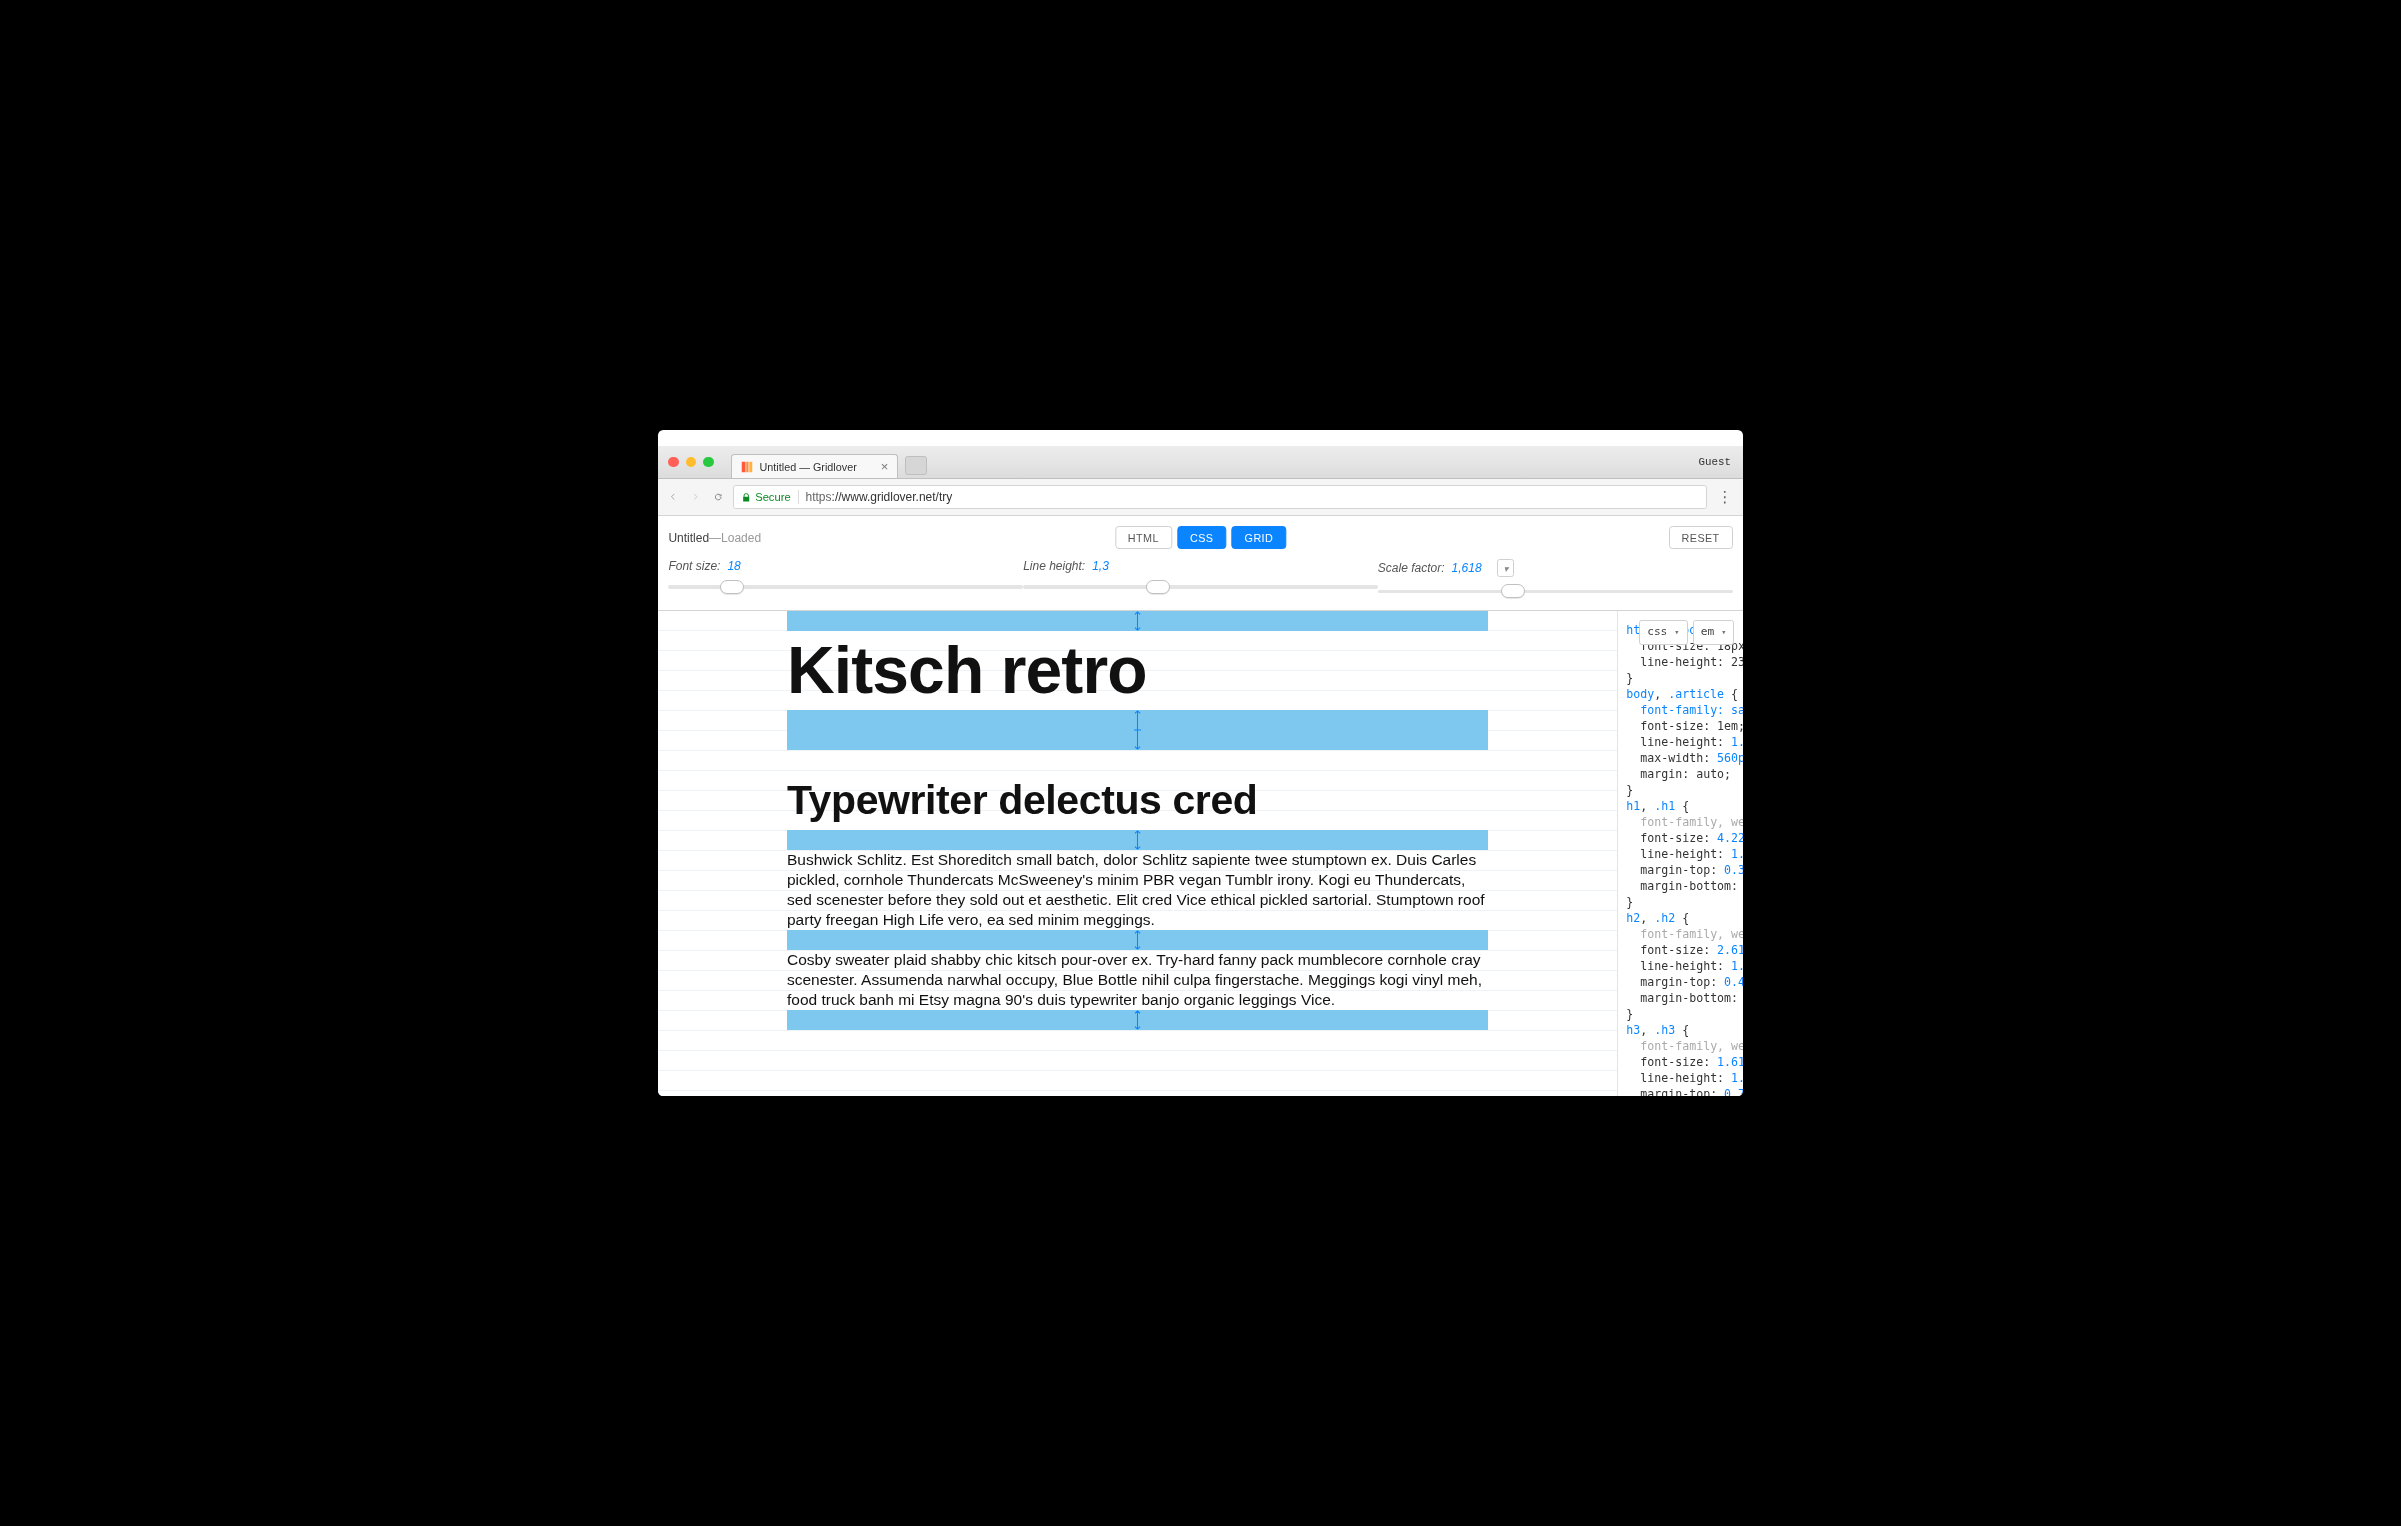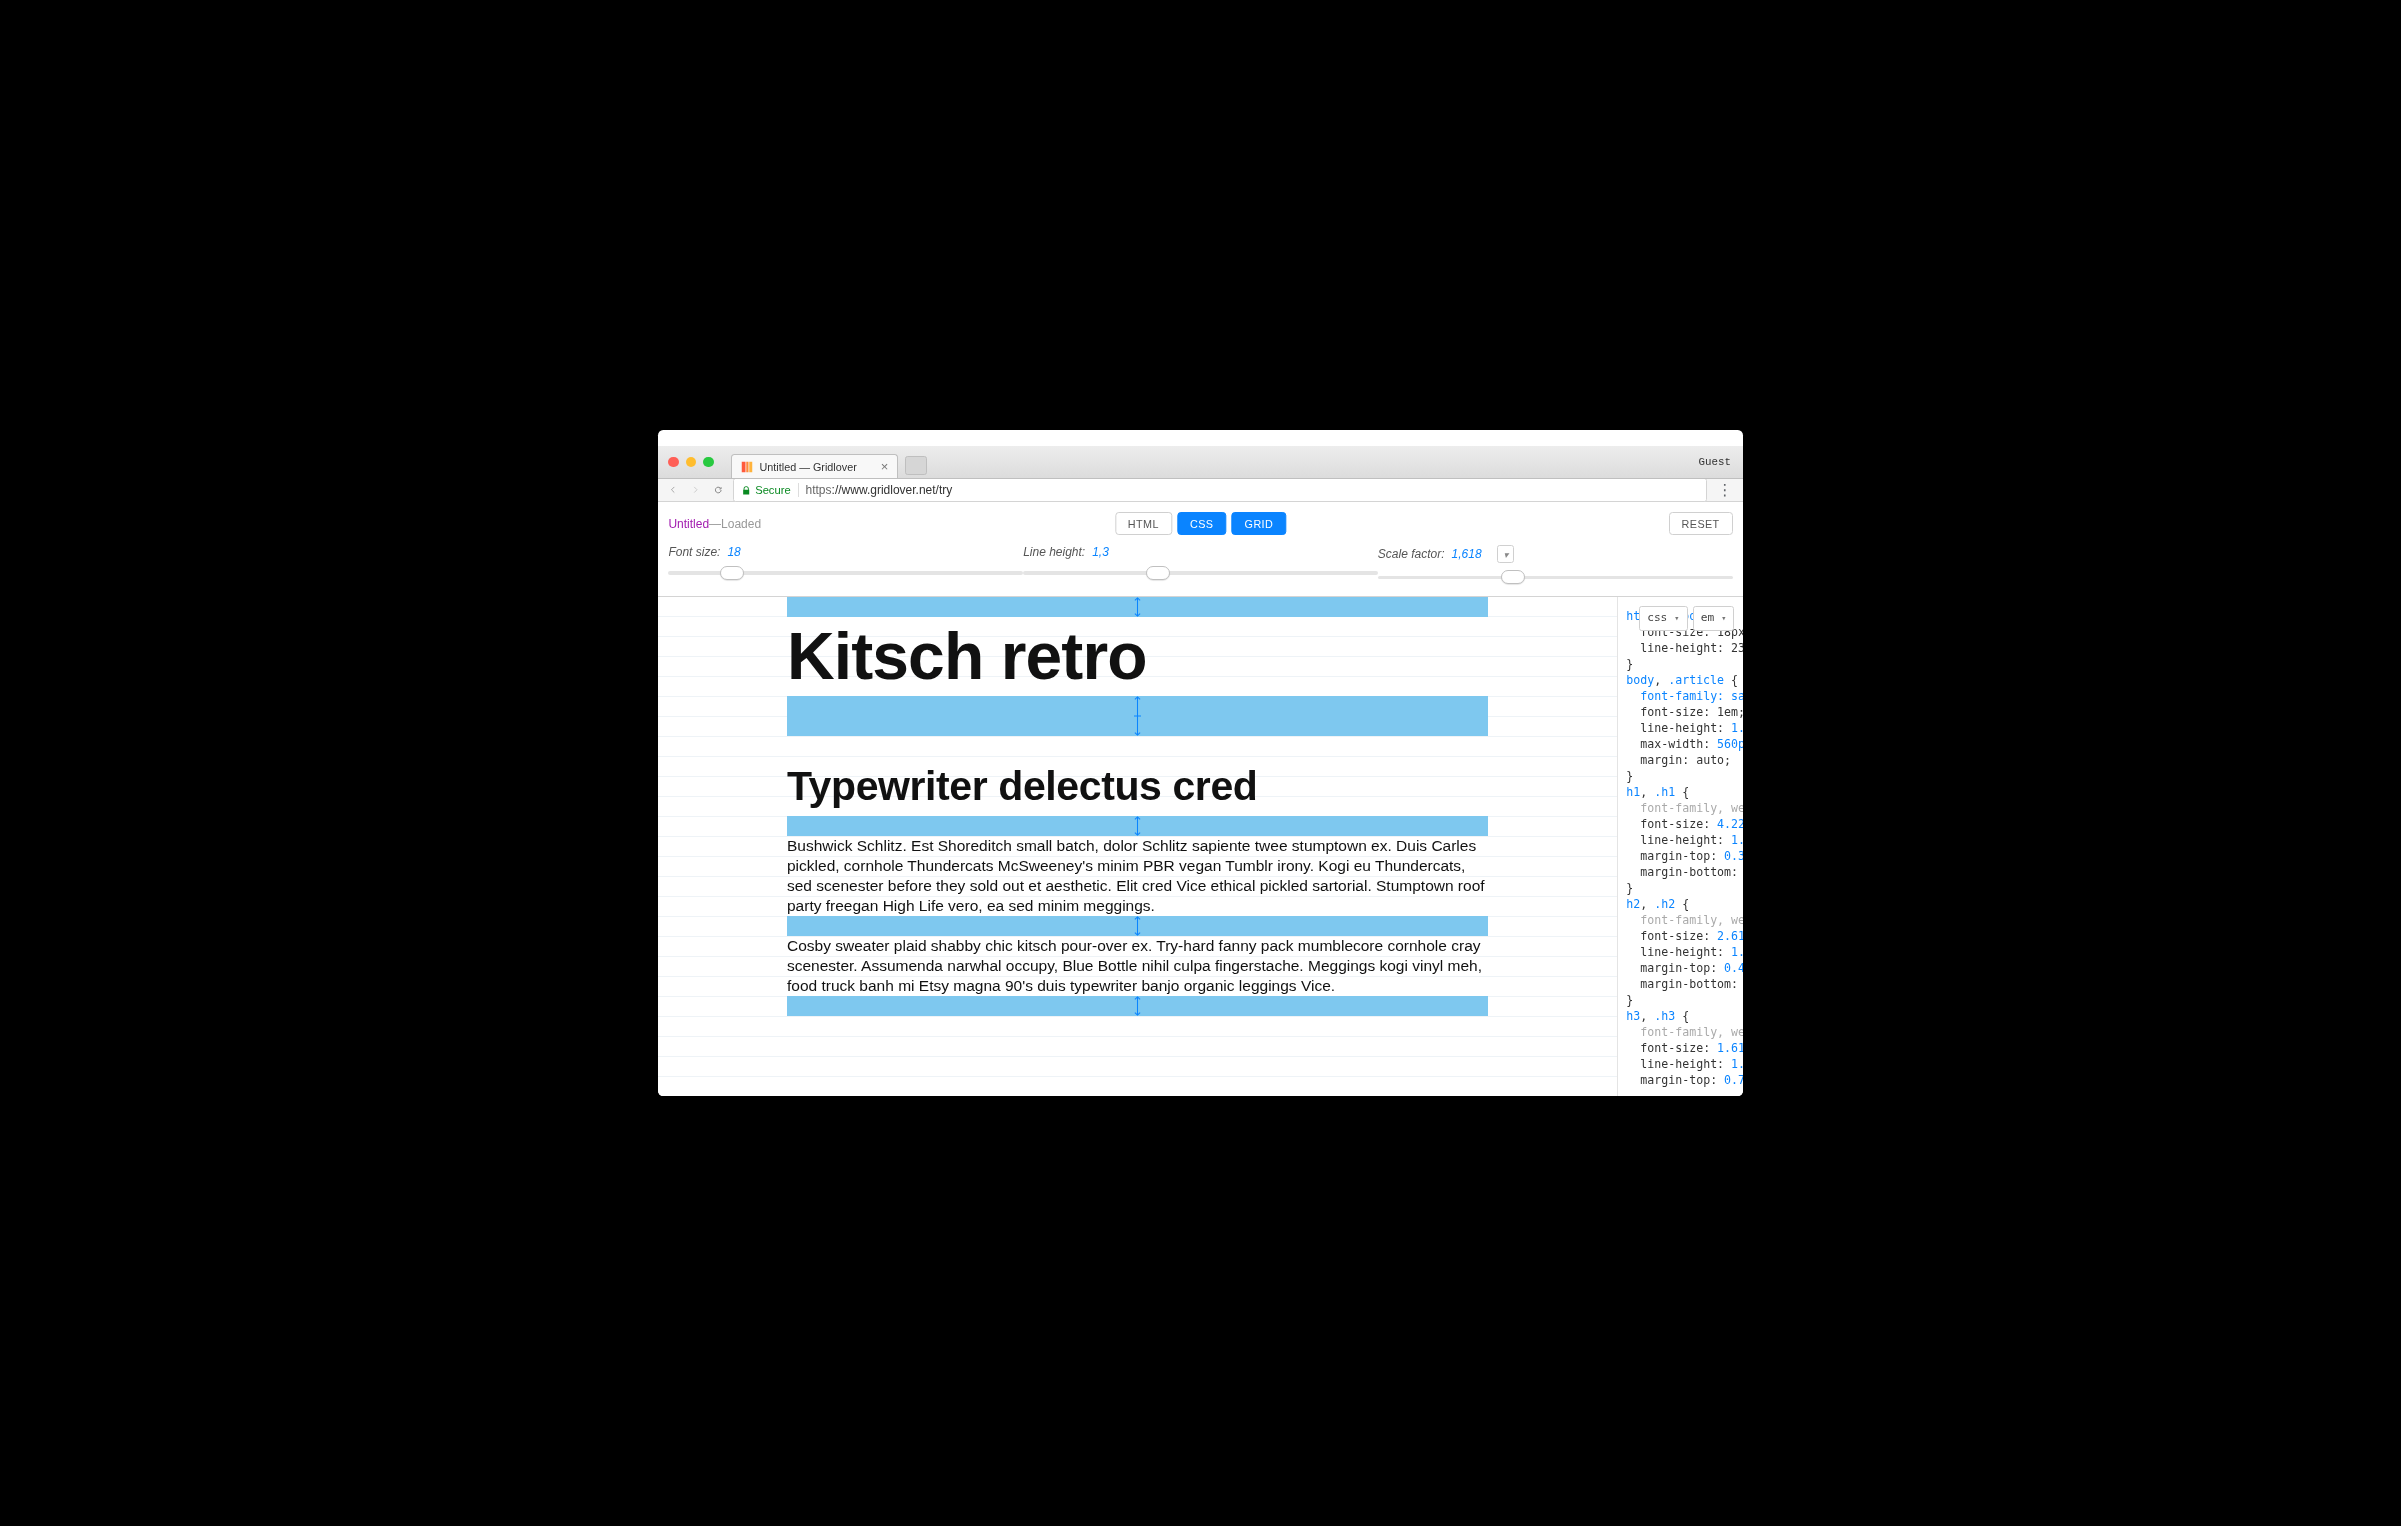--- a/index.html
+++ b/index.html
@@ -8,34 +8,34 @@
     .titlebar { background: linear-gradient(#ededed,#dcdcdc); border-bottom:0.9px solid #bfbfbf; height: 33px; display: flex; align-items: center; position: relative; margin-top: 16px; }
     .traffic { display: flex; gap: 7px; padding: 0 10.4px; }
     .dot { width: 10.4px; height: 10.4px; border-radius: 50%; }
     .dot.red { background:#ff5f57; } .dot.yellow{background:#ffbd2e;} .dot.green{background:#28c940;}
     .tabs-row { display: flex; align-items: flex-end; height: 100%; margin-left: 7px; }
     .btab { background:#f8f8f8; border:0.9px solid #bfbfbf; border-bottom:none; border-radius:3.5px 3.5px 0 0; display:flex; align-items:center; gap:7px; padding: 5.2px 8.6px 5.2px 8.6px; font-size:10.8px; color:#333; height: 24px; position: relative; }
     .btab .fav { width:12px; height:12px; display:flex; align-items:center; }
     .btab .close { margin-left: 17px; color:#777; font-size: 13px; cursor:pointer; }
     .newtab { width: 22.4px; height: 19px; background:#d6d6d6; border:0.9px solid #bfbfbf; border-radius:2.6px; margin-left:7px; margin-bottom:3.5px; }
     .guest { position:absolute; right: 12px; font-size: 10.8px; color:#333;font-family:Liberation Mono, monospace; }
-    .addrbar { background:#f5f5f5; border-bottom:0.9px solid #d4d4d4; height: 23px; display:flex; align-items:center; padding: 0 7px; gap: 7px; }
+    .addrbar { background:#f5f5f5; border-bottom:0.9px solid #d4d4d4; height: 37px; display:flex; align-items:center; padding: 0 7px; gap: 7px; }
     .navbtn { color:#7b7b7b; font-size: 15.5px; padding: 1.7px 3.5px; display:flex; align-items:center; justify-content:center; width: 15.5px; height: 15.5px; }
     .navbtn.reload svg { width: 14px; height: 14px; }
     .omnibox { flex: 1; background: #fff; border:0.9px solid #d4d4d4; border-radius: 2.6px; height: 24px; display:flex; align-items:center; padding: 0 7px; font-size: 12px; gap: 7px; }
     .secure { color:#0a8a22; font-size: 11.2px; display:flex; align-items:center; gap:4.3px; }
     .secure svg { width:10.4px; height:13px; fill:#0a8a22; }
     .urlsep { width:0.9px; height:14px; background:#ddd; }
     .url { color:#333; font-size: 12px; }
     .url .proto { color:#666; }
     .menu-icon { padding: 0 3.5px; color:#5f6368; font-size: 15.5px; }
 
     .app { flex:1; display:flex; flex-direction:column; overflow:hidden; color:#333; }
     .topbar { padding: 8.6px 10.4px 0; display:flex; align-items:center; font-size: 12px; }
-    .docname { color:#a21caf; }
+    .docname { color:#404040; }
     .docstatus { color:#999; }
     .btn-group { margin: 0 auto; display:flex; gap: 5.2px; position: absolute; left: 50%; transform: translateX(-50%); }
     .btn { border:0.9px solid #d0d0d0; background:#fff; border-radius:3.5px; padding: 4.3px 12px; font-size: 10.8px; color:#555; letter-spacing:0.4px; cursor:pointer; }
     .btn.active { background:#0a84ff; border-color:#0a84ff; color:#fff; }
     .reset-wrap { margin-left: auto; }
     .topbar-row { display:flex; align-items:center; position:relative; height: 26px; }
 
     .sliders { display:flex; padding: 8.6px 10.4px 12px; gap: 0; border-bottom:0.9px solid #d4d4d4; }
     .slot { flex:1; display:flex; flex-direction:column; gap: 7px; font-style: italic; }
     .slot-label { font-size: 12px; color:#555; display:flex; align-items:center; gap: 7px; }

